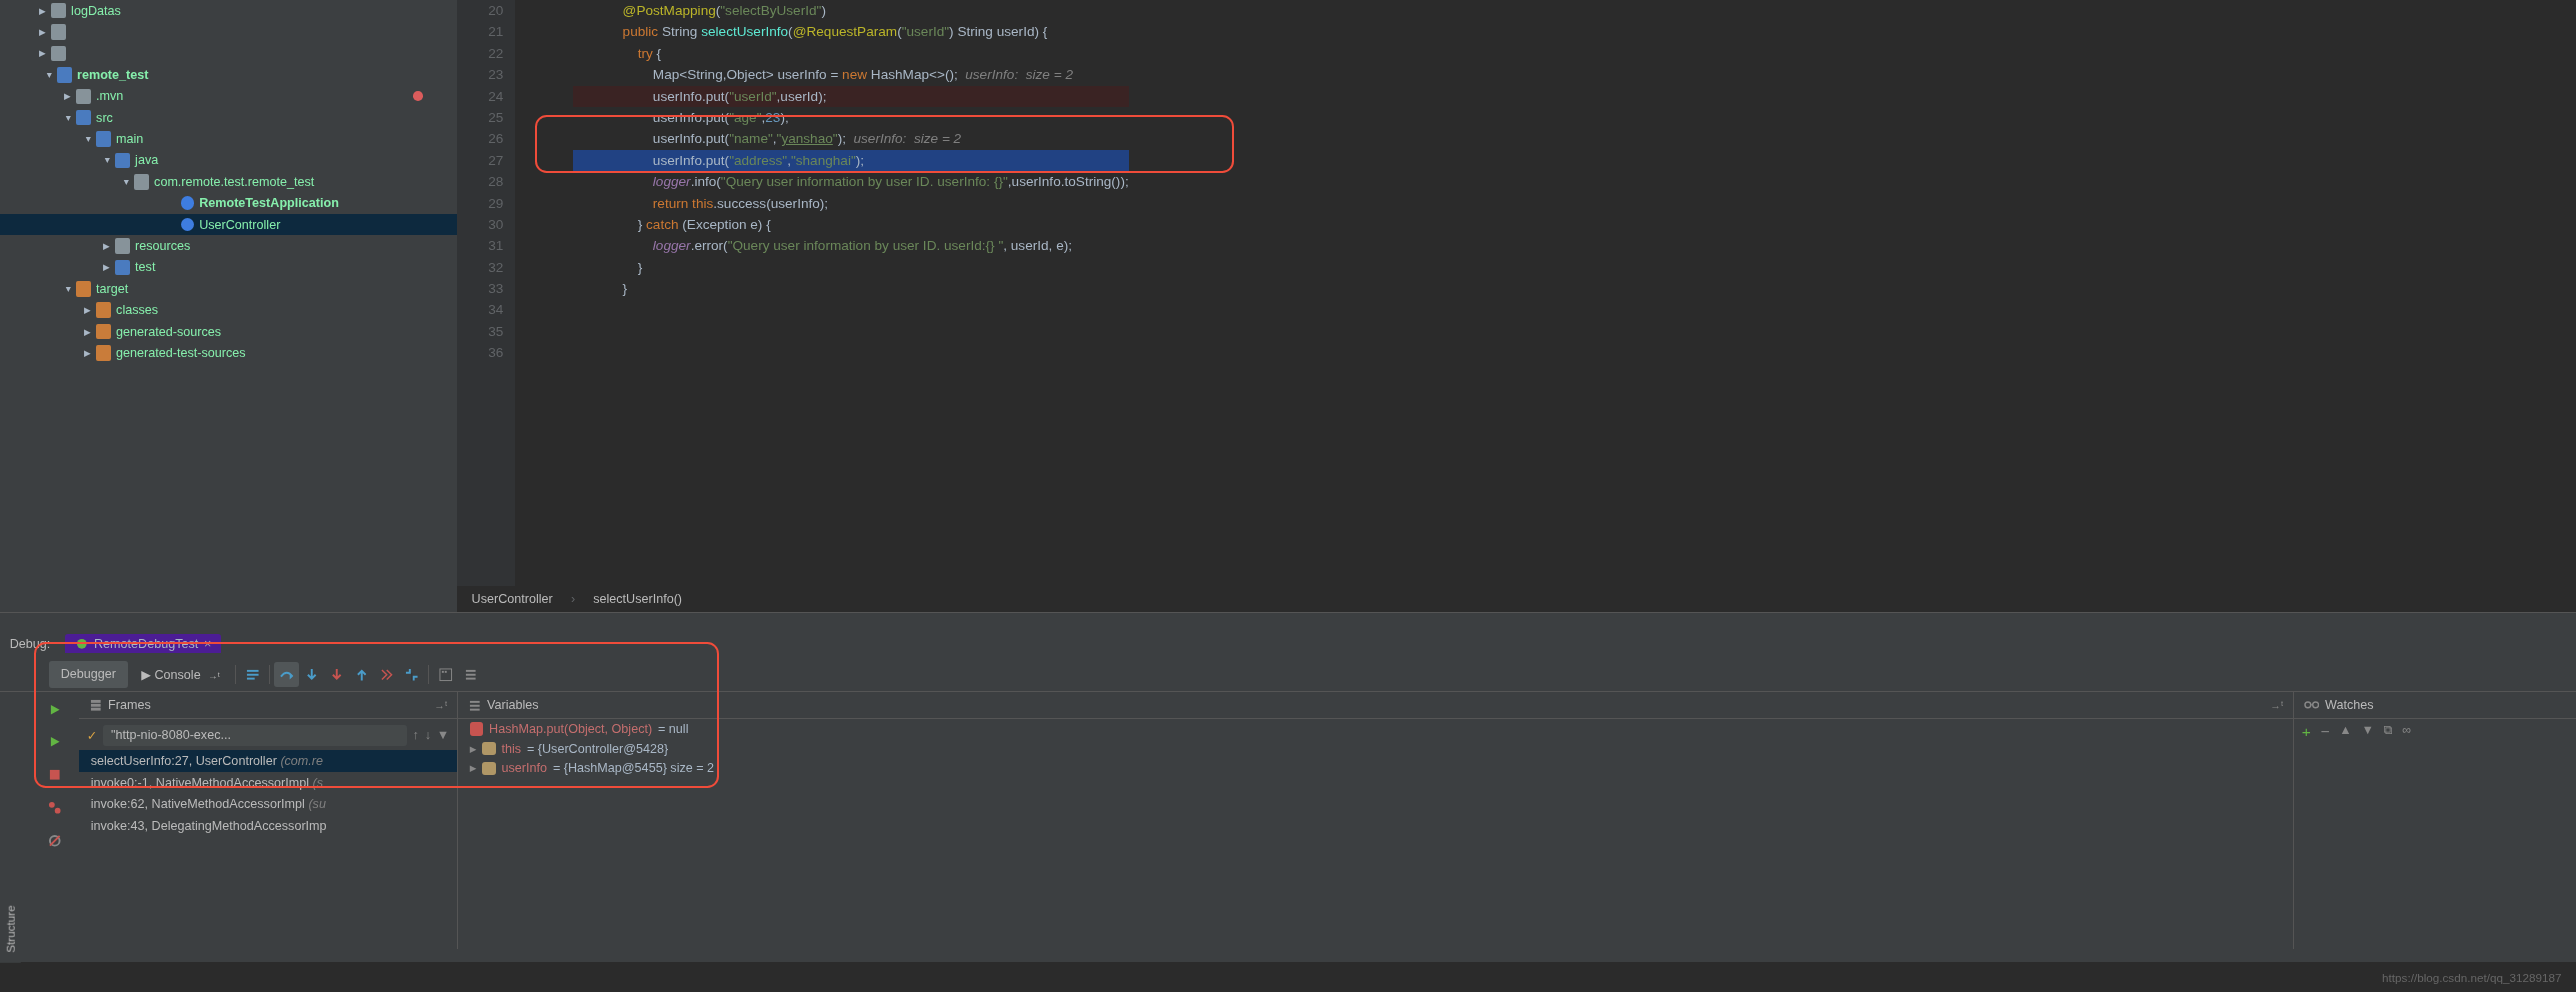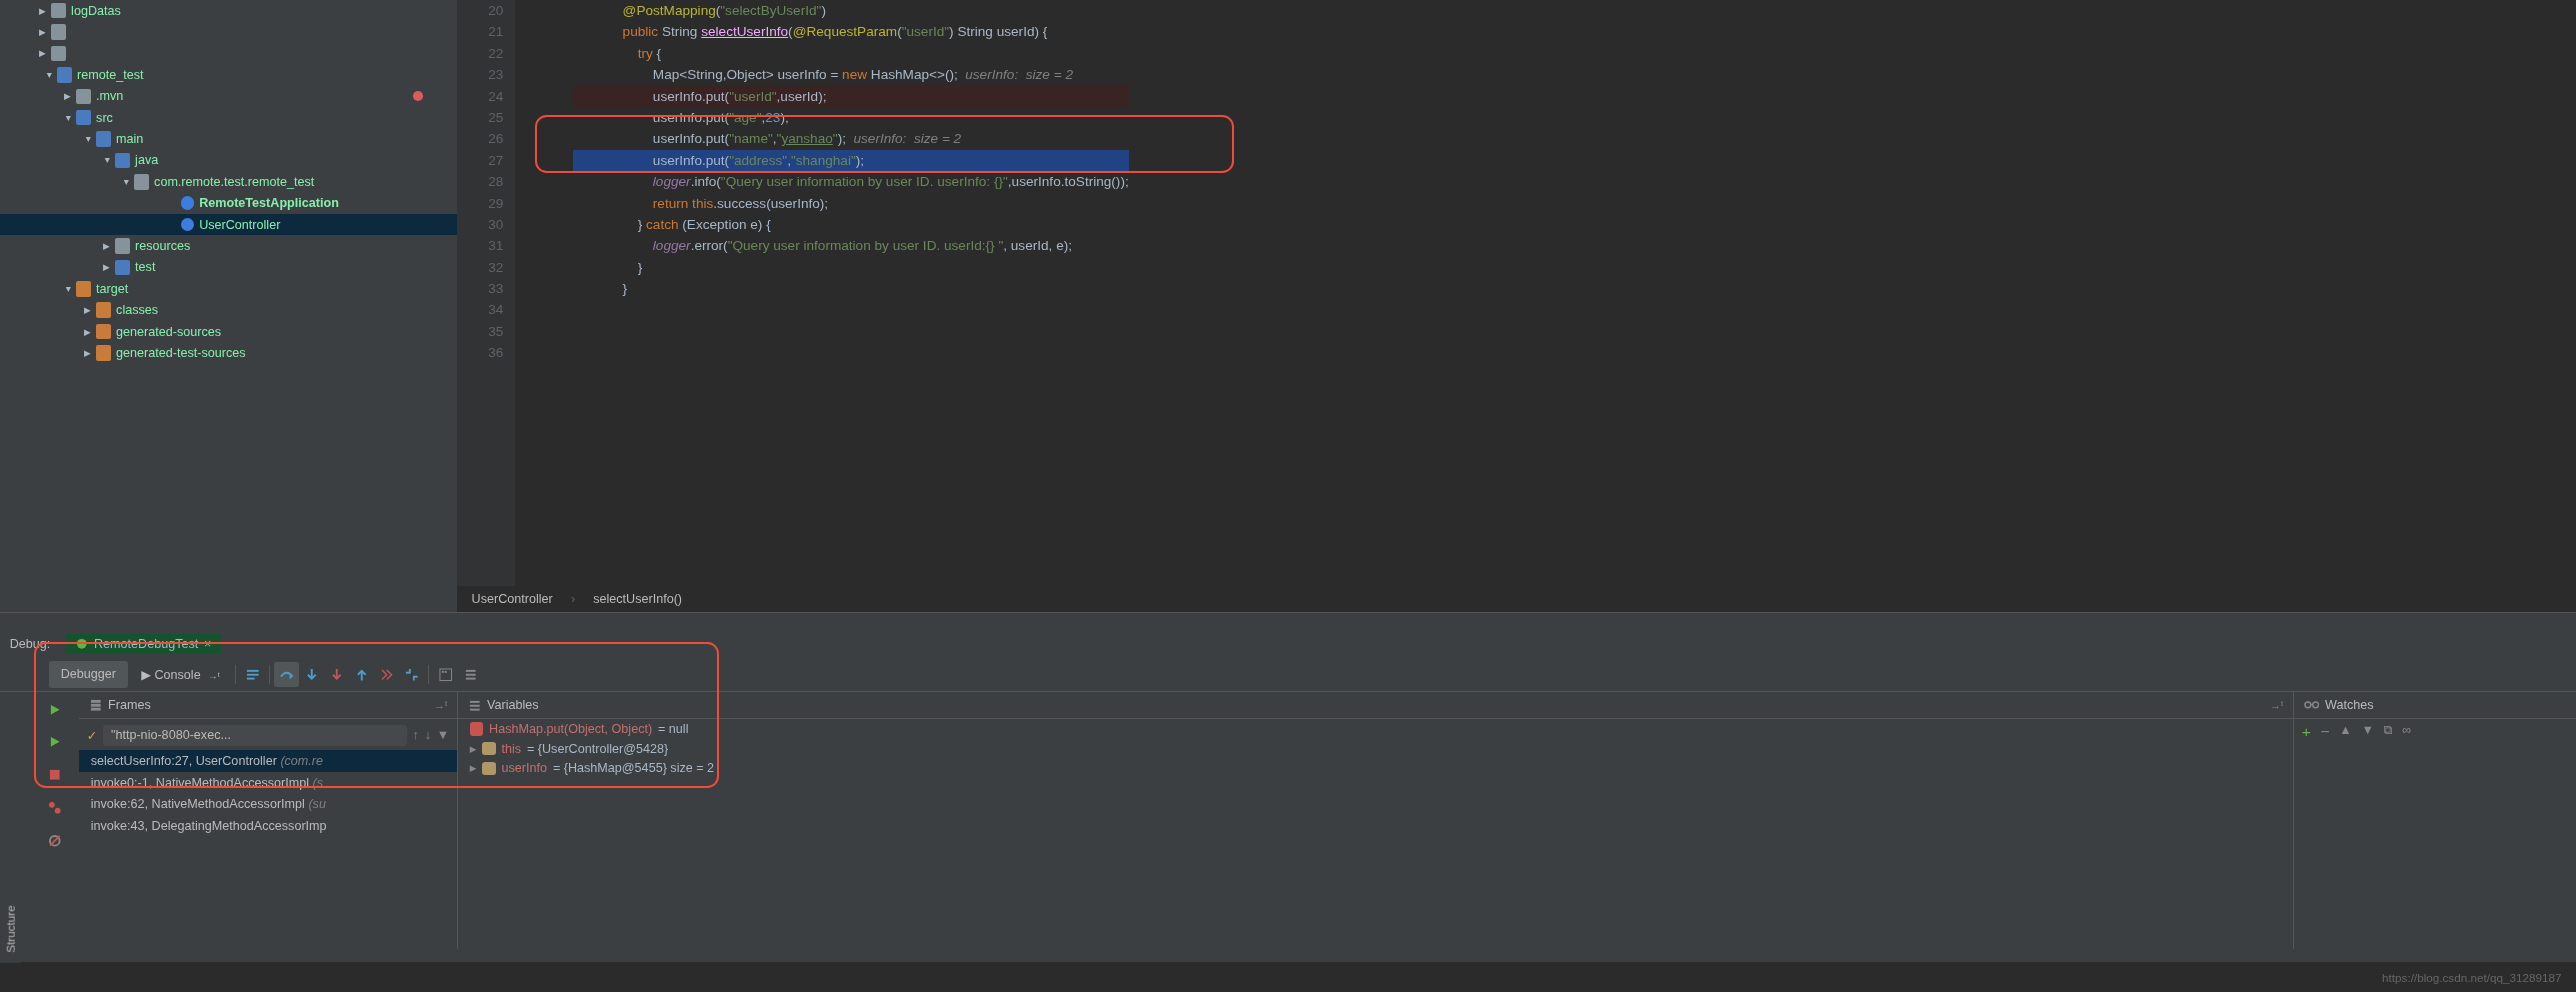--- a/index.html
+++ b/index.html
@@ -5,47 +5,47 @@
 * { margin: 0; padding: 0; box-sizing: border-box; font-family: 'Segoe UI', Arial, sans-serif; }
 body { background: #2b2b2b; color: #a9b7c6; font-size: 12.6px; overflow: hidden; width: 2576px; height: 993px; }
 .main-container { display: flex; height: 612px; }
 .sidebar { width: 457px; background: #3c3f41; overflow: hidden; }
 .tree { padding: 0; }
 .tree-item { display: flex; align-items: center; padding: 1.9px 0; height: 21.4px; cursor: pointer; }
 .tree-item.selected { background: #0d293e; }
 .tree-arrow { width: 11.7px; display: inline-block; color: #a9b7c6; font-size: 8.7px; }
 .tree-icon { width: 15.5px; height: 15.5px; display: inline-block; margin-right: 4.9px; }
 .tree-label { color: #86efac; }
-.tree-label.bold { font-weight: normal; }
+.tree-label.bold { font-weight: bold; }
 .folder-icon { background: #87939a; border-radius: 1.9px; }
 .folder-icon.orange { background: #c97c3a; }
 .folder-icon.blue { background: #4a7bbf; }
 .class-icon { background: #3e7de0; border-radius: 50%; width: 13.6px; height: 13.6px; }
 .app-icon { background: #3e7de0; border-radius: 50%; width: 13.6px; height: 13.6px; position: relative; }
 .editor { flex: 1; background: #2b2b2b; display: flex; flex-direction: column; position: relative; }
 .gutter { width: 58px; background: #313335; color: #606366; text-align: right; padding-right: 11.7px; font-family: 'Consolas', monospace; font-size: 13.6px; line-height: 21.4px; float: left; }
 .code-area { margin-left: 58px; font-family: 'Consolas', 'Courier New', monospace; font-size: 13.6px; line-height: 21.4px; }
 .code-line { height: 21.4px; padding-left: 19.4px; white-space: pre; }
 .code-line.highlighted { background: #214283; }
 .code-line.breakpoint-line { background: #3a2323; }
 .kw-orange { color: #cc7832; }
-.kw-yellow { color: #f0abfc; text-decoration: underline; }
+.kw-yellow { color: #5eead4; }
 .kw-green { color: #6a8759; }
 .kw-gray { color: #808080; font-style: italic; }
 .kw-purple { color: #9876aa; font-style: italic; }
 .kw-olive { color: #bbb529; }
 .kw-num { color: #6897bb; }
 .breakpoint { width: 9.7px; height: 9.7px; background: #db5c5c; border-radius: 50%; display: inline-block; }
 .red-box { position: absolute; border: 2.9px solid #f04c3a; border-radius: 11.7px; pointer-events: none; }
 .breadcrumb { padding: 5.8px 14.6px; color: #bbbbbb; font-size: 12.6px; background: #2b2b2b; }
 .breadcrumb-sep { margin: 0 14.6px; color: #606366; }
 .debug-panel { height: 350px; background: #3c3f41; border-top: 1px solid #555; position: relative; }
 .debug-header { height: 29px; display: flex; align-items: center; padding: 0 9.7px; background: #3c3f41; margin-top: 16px; }
 .debug-label { color: #bbbbbb; margin-right: 14.6px; }
-.debug-tab { padding: 2.9px 9.7px; background: #14532d; border-radius: 2.9px 2.9px 0 0; display: flex; align-items: center; gap: 5.8px; }
+.debug-tab { padding: 2.9px 9.7px; background: #4c1d95; border-radius: 2.9px 2.9px 0 0; display: flex; align-items: center; gap: 5.8px; }
 .debug-toolbar { height: 34px; display: flex; align-items: center; background: #3c3f41; border-bottom: 1px solid #555; }
 .debug-tabs { display: flex; gap: 1.9px; }
 .debug-subtab { padding: 5.8px 11.7px; color: #bbbbbb; border-radius: 2.9px; }
 .debug-subtab.active { background: #515658; }
 .toolbar-btn { width: 25px; height: 25px; display: flex; align-items: center; justify-content: center; cursor: pointer; border-radius: 2.9px; }
 .toolbar-btn.active { background: #515658; }
 .toolbar-divider { width: 1px; height: 19.4px; background: #555; margin: 0 3.9px; }
 .debug-content { display: flex; height: calc(100% - 92px); padding-left: 30px; }
 .debug-leftbar { width: 49px; background: #3c3f41; display: flex; flex-direction: column; align-items: center; padding-top: 4.9px; gap: 7.8px; }
 .frames-panel { width: 379px; background: #3c3f41; border-right: 1px solid #555; }

